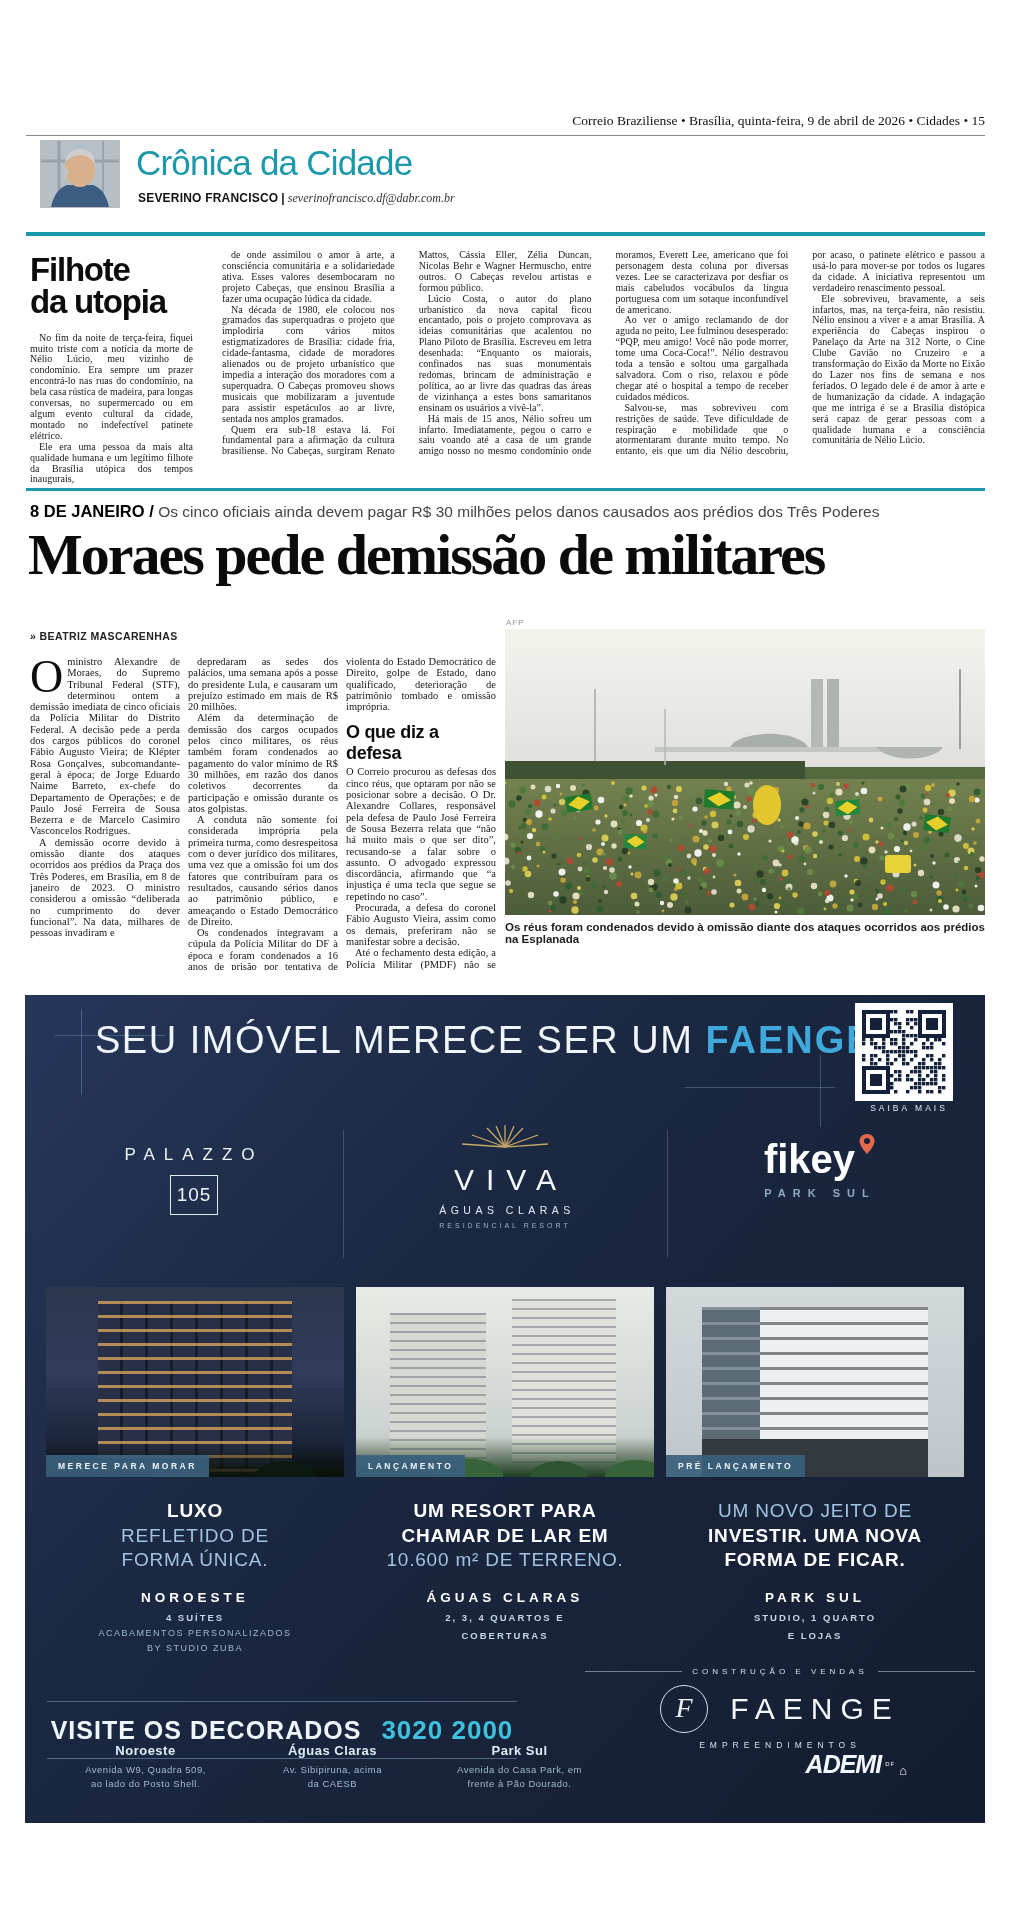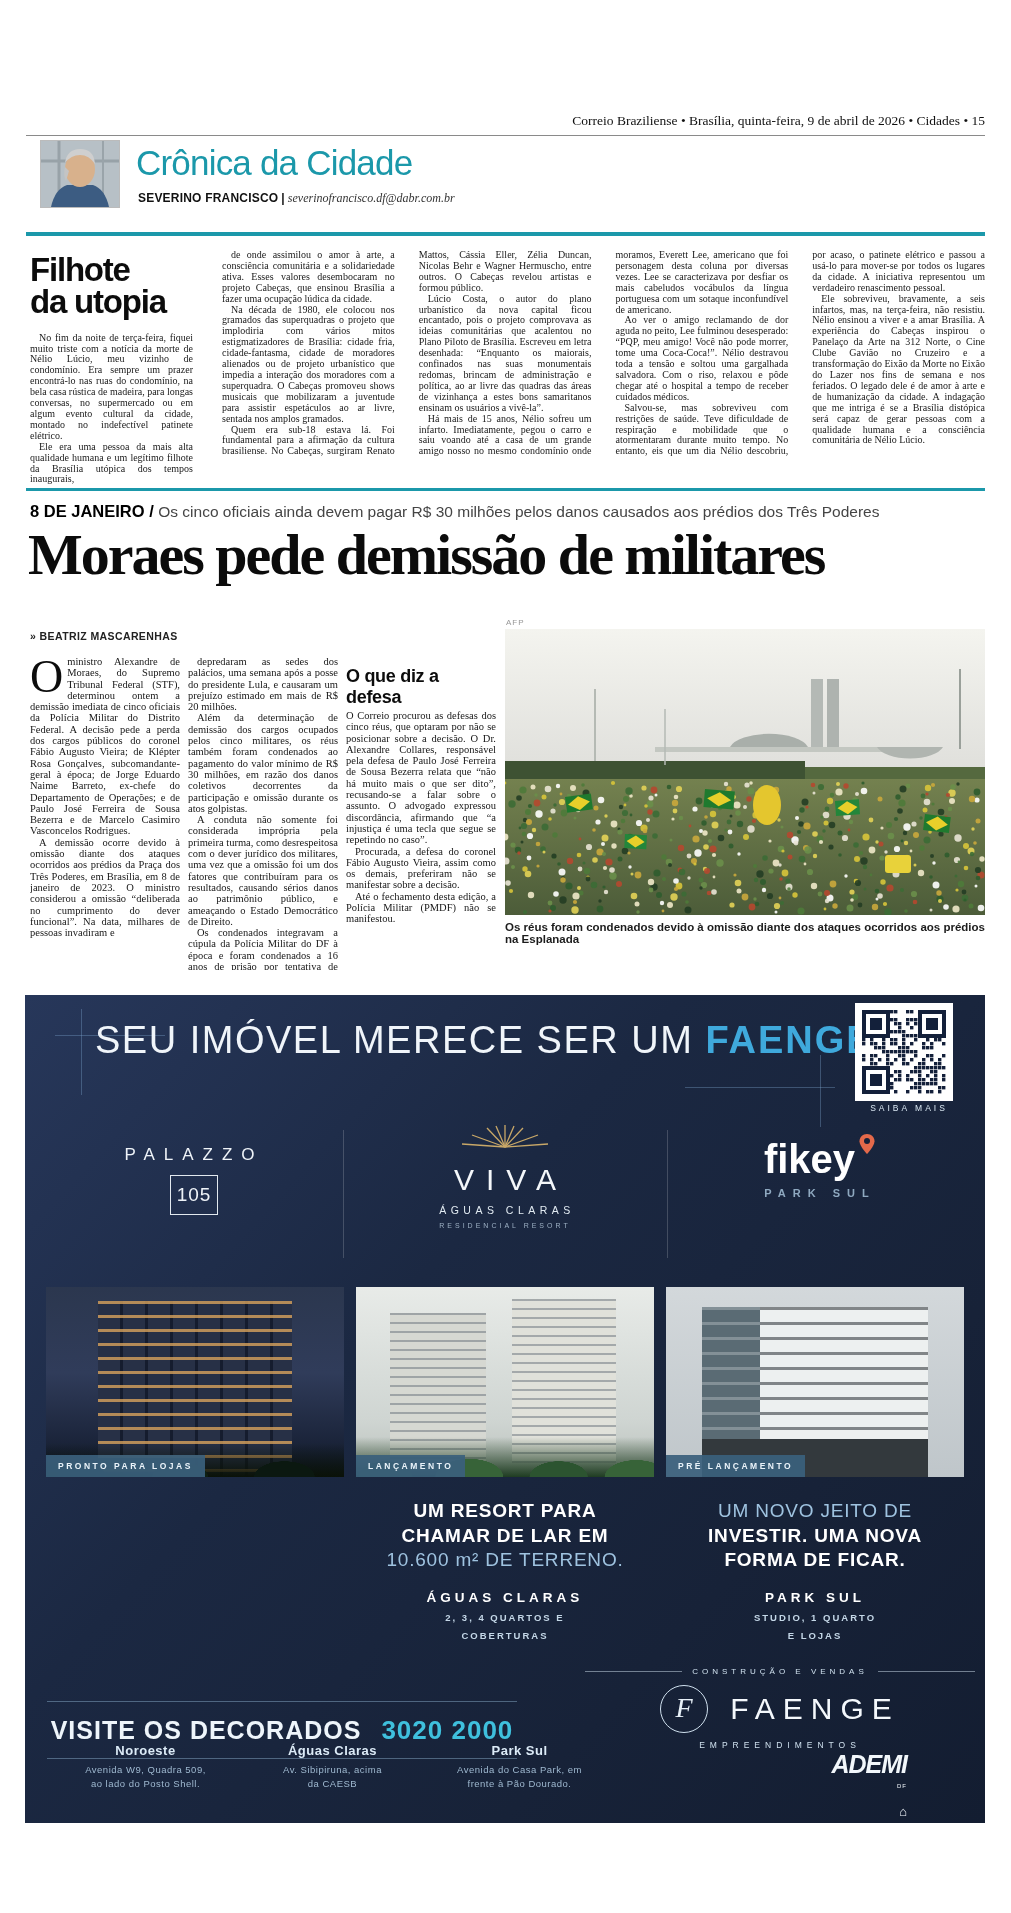--- a/index.html
+++ b/index.html
@@ -95,21 +95,21 @@
   .construcao:before,.construcao:after{content:"";flex:1;height:1px;background:rgba(207,224,238,.5);}
   .faenge-row{margin-top:9px;display:flex;align-items:center;justify-content:center;gap:14px;}
   .monogram{width:46px;height:46px;border:1px solid #cfe0ee;border-radius:50%;
             font-family:"Liberation Serif",serif;font-style:italic;font-size:28px;line-height:44px;color:#e8f1f8;}
   .faenge-name{font-size:30px;font-weight:400;letter-spacing:8px;color:#f4f8fc;text-indent:8px;}
   .empreend{font-size:8.5px;letter-spacing:5px;color:#cfe0ee;margin-top:7px;}
 
   .addr{position:absolute;top:748px;width:185px;text-align:center;}
   .addr-name{font-size:13px;font-weight:700;color:#dcebf7;margin-bottom:5px;letter-spacing:.5px;}
   .addr-line{font-size:9.5px;color:#9fb9d0;line-height:1.5;letter-spacing:.5px;}
-  .ademi{position:absolute;right:78px;top:755px;display:flex;align-items:flex-end;gap:4px;flex-direction:column;}
+  .ademi{position:absolute;right:78px;top:755px;display:flex;align-items:flex-end;gap:4px;}
   .ademi-name{font-size:25px;font-weight:800;font-style:italic;color:#f2f7fb;letter-spacing:-1px;}
   .ademi-house{font-size:13px;color:#f2f7fb;line-height:1;margin-bottom:2px;}
   .ademi-df{font-size:6px;color:#f2f7fb;letter-spacing:1px;margin-bottom:12px;}
 
   
   .ph1-sky{position:absolute;inset:0;background:linear-gradient(#51608050 0%,#303c5a 45%,#10182a 100%),#1a2438;}
   .ph1-bldg{position:absolute;left:52px;top:14px;width:194px;height:176px;
             background:
               repeating-linear-gradient(to bottom,rgba(228,170,94,.75) 0 3px,rgba(0,0,0,0) 3px 14px),
               repeating-linear-gradient(to right,#273046 0 22px,#151c2e 22px 25px);}
@@ -205,20 +205,21 @@
     <p class="first"><span class="dropcap">O</span><span>ministro Alexandre de Moraes, do Supremo Tribunal Federal (STF), determinou ontem a demissão imediata de cinco oficiais da Polícia Militar do Distrito Federal. A decisão pede a perda dos cargos públicos do coronel Fábio Augusto Vieira; de Klépter Rosa Gonçalves, subcomandante-geral à época; de Jorge Eduardo Naime Barreto, ex-chefe do Departamento de Operações; e de Paulo José Ferreira de Sousa Bezerra e de Marcelo Casimiro Vasconcelos Rodrigues.</span></p>
     <p>A demissão ocorre devido à omissão diante dos ataques ocorridos aos prédios da Praça dos Três Poderes, em Brasília, em 8 de janeiro de 2023. O ministro considerou a omissão “deliberada no cumprimento do dever funcional”. Na data, milhares de pessoas invadiram e</p>
   </div>
   <div class="art-col" style="left:188px;">
       <p>depredaram as sedes dos palácios, uma semana após a posse do presidente Lula, e causaram um prejuízo estimado em mais de R$ 20 milhões.</p>
       <p>Além da determinação de demissão dos cargos ocupados pelos cinco militares, os réus também foram condenados ao pagamento do valor mínimo de R$ 30 milhões, em razão dos danos coletivos decorrentes da participação e omissão durante os atos golpistas.</p>
       <p>A conduta não somente foi considerada imprópria pela primeira turma, como desrespeitosa com o dever jurídico dos militares, uma vez que a omissão foi um dos fatores que contribuíram para os resultados, causando sérios danos ao patrimônio público, e ameaçando o Estado Democrático de Direito.</p>
       <p>Os condenados integravam a cúpula da Polícia Militar do DF à época e foram condenados a 16 anos de prisão por tentativa de abolição</p>
     </div>
   <div class="art-col" style="left:346px;">
+    <p class="first">violenta do Estado Democrático de Direito, golpe de Estado, dano qualificado, deterioração de patrimônio tombado e omissão imprópria.</p>
     <div class="subhead">O que diz a defesa</div>
     <p class="first">O Correio procurou as defesas dos cinco réus, que optaram por não se posicionar sobre a decisão. O Dr. Alexandre Collares, responsável pela defesa de Paulo José Ferreira de Sousa Bezerra relata que “não há muito mais o que ser dito”, recusando-se a falar sobre o assunto. O advogado expressou discordância, afirmando que “a injustiça é uma tecla que segue se repetindo no caso”.</p>
     <p>Procurada, a defesa do coronel Fábio Augusto Vieira, assim como os demais, preferiram não se manifestar sobre a decisão.</p>
     <p>Até o fechamento desta edição, a Polícia Militar (PMDF) não se manifestou.</p>
   </div>
 
   <div class="photo-credit">AFP</div>
   <div class="main-photo">
     <svg width="480" height="286" viewBox="0 0 480 286">
       <defs>
@@ -903,37 +904,46 @@
           <circle cx="9" cy="8" r="3" fill="#16213a"></circle>
         </svg>
       </div>
       <div class="fikey-l2">PARK SUL</div>
     </div>
 
     <div class="ad-photo" style="left:21px;">
       <div class="ph1-sky"></div>
       <div class="ph1-bldg"></div>
       <div class="ph1-trees"></div>
-      <div class="ribbon">PRONTO PARA LOJAS</div>
+      <div class="ribbon">MERECE PARA MORAR</div>
     </div>
     <div class="ad-photo" style="left:331px;">
       <div class="ph2-sky"></div>
       <div class="ph2-t1"></div>
       <div class="ph2-t2"></div>
       <div class="ph2-trees"></div>
       <div class="ribbon">LANÇAMENTO</div>
     </div>
     <div class="ad-photo" style="left:641px;">
       <div class="ph3-sky"></div>
       <div class="ph3-bldg"></div>
       <div class="ph3-glass"></div>
       <div class="ph3-base"></div>
       <div class="ribbon">PRÉ LANÇAMENTO</div>
     </div>
 
+    <div class="prop-text" style="left:21px;">
+      <div class="h-strong">LUXO</div>
+      <div class="h-light">REFLETIDO DE</div>
+      <div class="h-light">FORMA ÚNICA.</div>
+      <div class="loc">NOROESTE</div>
+      <div class="det">4 SUÍTES</div>
+      <div class="det2">ACABAMENTOS PERSONALIZADOS</div>
+      <div class="det2">BY STUDIO ZUBA</div>
+    </div>
     <div class="prop-text" style="left:331px;">
       <div class="h-strong">UM RESORT PARA</div>
       <div class="h-strong">CHAMAR DE LAR EM</div>
       <div class="h-light">10.600 m² DE TERRENO.</div>
       <div class="loc">ÁGUAS CLARAS</div>
       <div class="det">2, 3, 4 QUARTOS E</div>
       <div class="det">COBERTURAS</div>
     </div>
     <div class="prop-text" style="left:641px;">
       <div class="h-light">UM NOVO JEITO DE</div>

